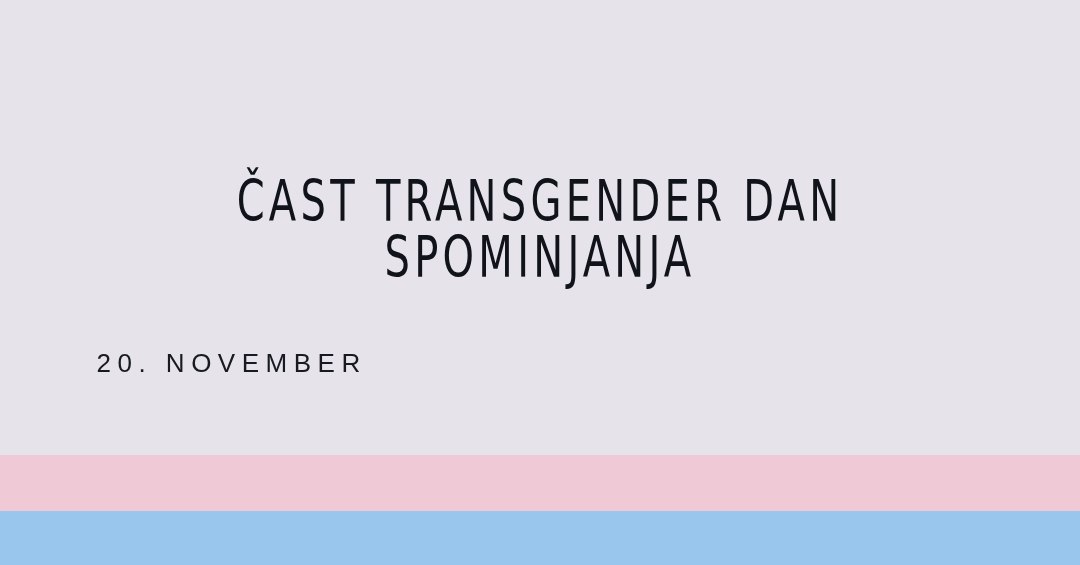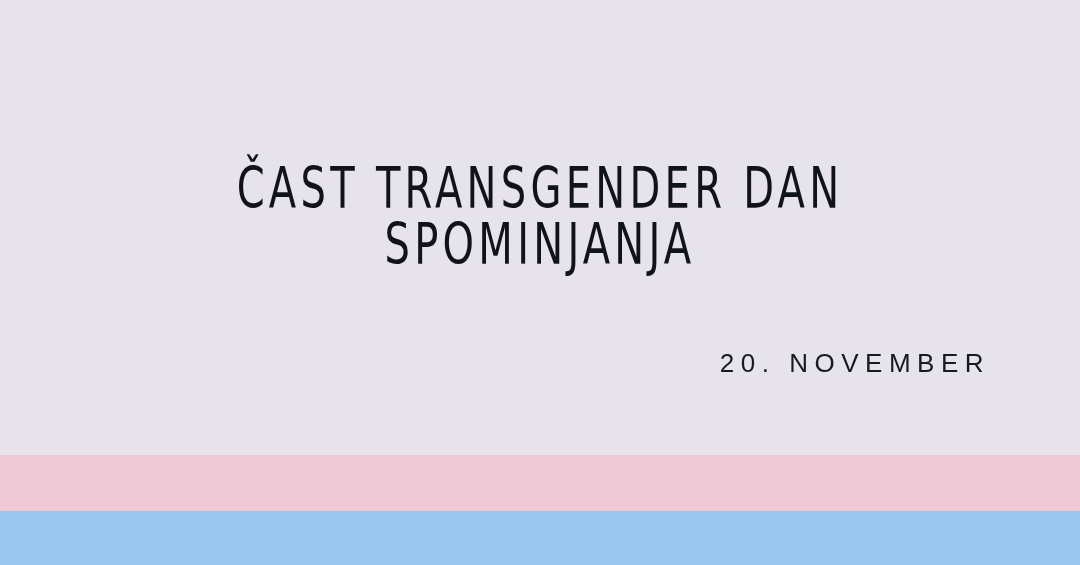--- a/index.html
+++ b/index.html
@@ -59,21 +59,21 @@
     transform: scaleX(0.78);
     transform-origin: center center;
   }
 
   .subtitle {
     position: absolute;
     left: 50%;
     transform: translateX(-50%);
     top: 348px;
     width: 900px;
-    text-align: right;
+    text-align: left;
     margin: 0;
     color: #171A21;
     font-family: "Liberation Sans", sans-serif;
     font-weight: 400;
     font-size: 26px;
     line-height: 30px;
     letter-spacing: 6.5px;
     text-indent: 6.5px;
     text-transform: uppercase;
   }
@@ -97,21 +97,21 @@
     background: #99C6EC;
   }
 </style>
 </head>
 <body>
 
 <div class="poster" style="background: rgb(230, 228, 234);">
 
   <div class="content">
 
-    <h1 class="headline" style="color: rgb(16, 19, 26);"><span class="headline-inner">Čast transgender dan
+    <h1 class="headline" style="color: rgb(16, 19, 26); margin-top: 13px;"><span class="headline-inner">Čast transgender dan
 spominjanja</span></h1>
 
     <p class="subtitle" style="color: rgb(23, 26, 33);">20. November</p>
 
   </div>
 
   <div class="stripe stripe-pink" style="background: rgb(239, 201, 213); top: 455px; height: 56px;"></div>
 
   <div class="stripe stripe-blue" style="background: rgb(153, 198, 236); top: 511px; height: 54px;"></div>
 

